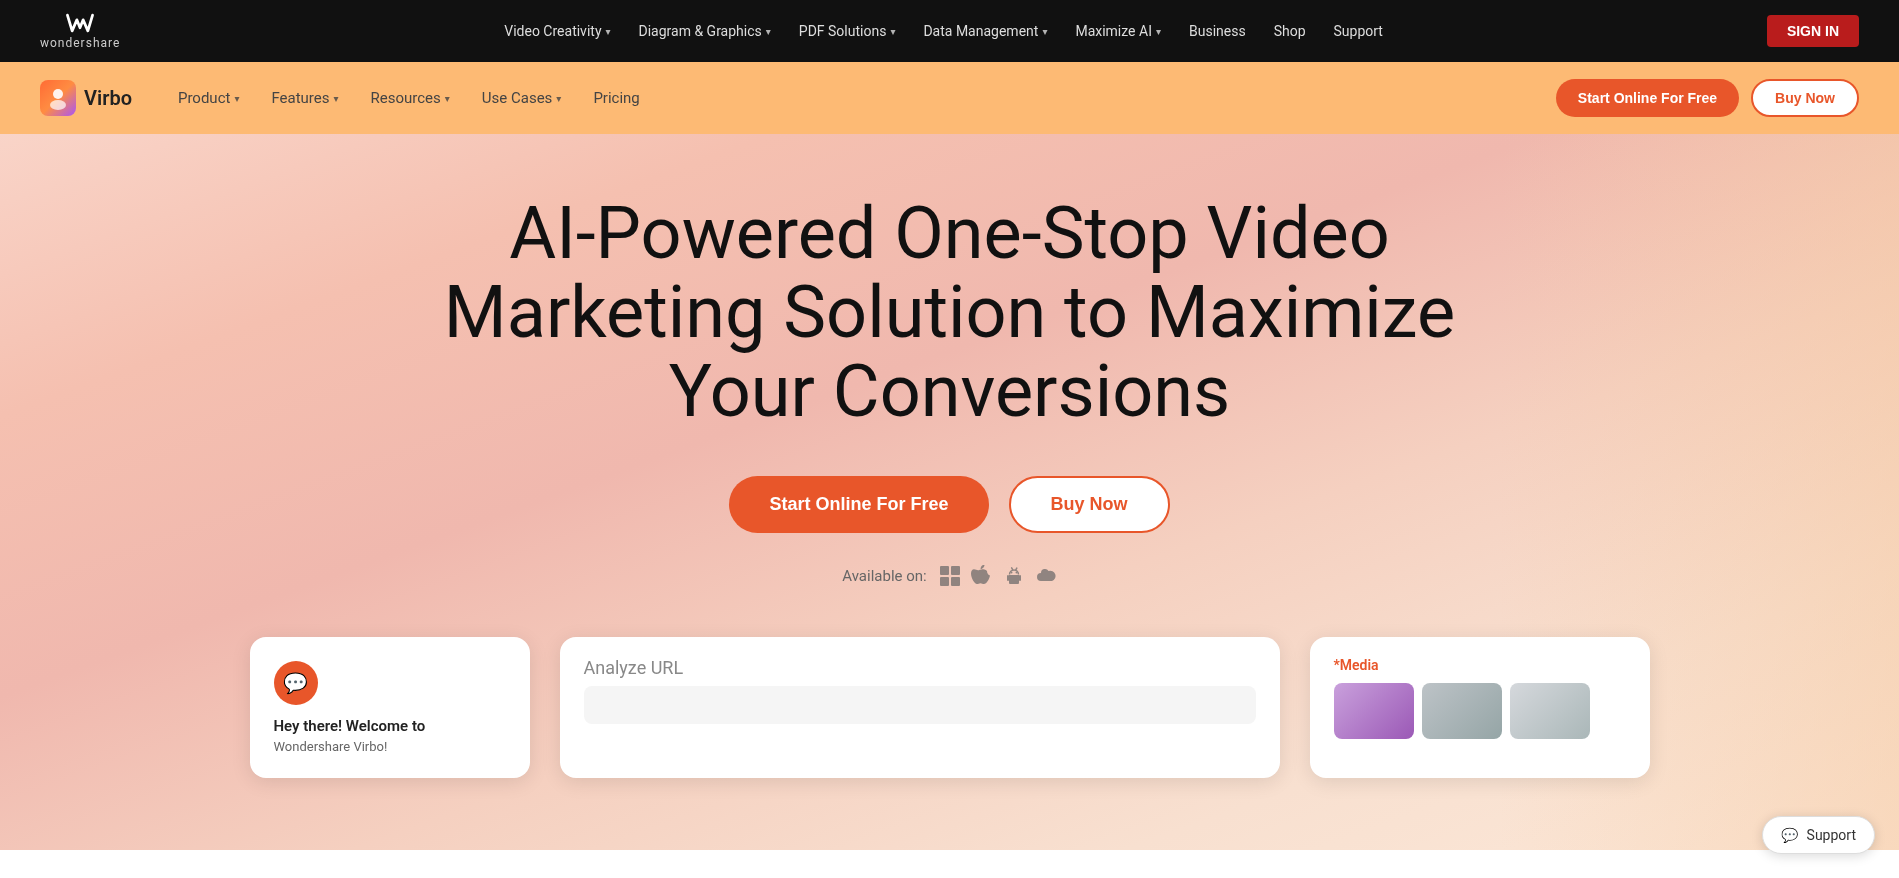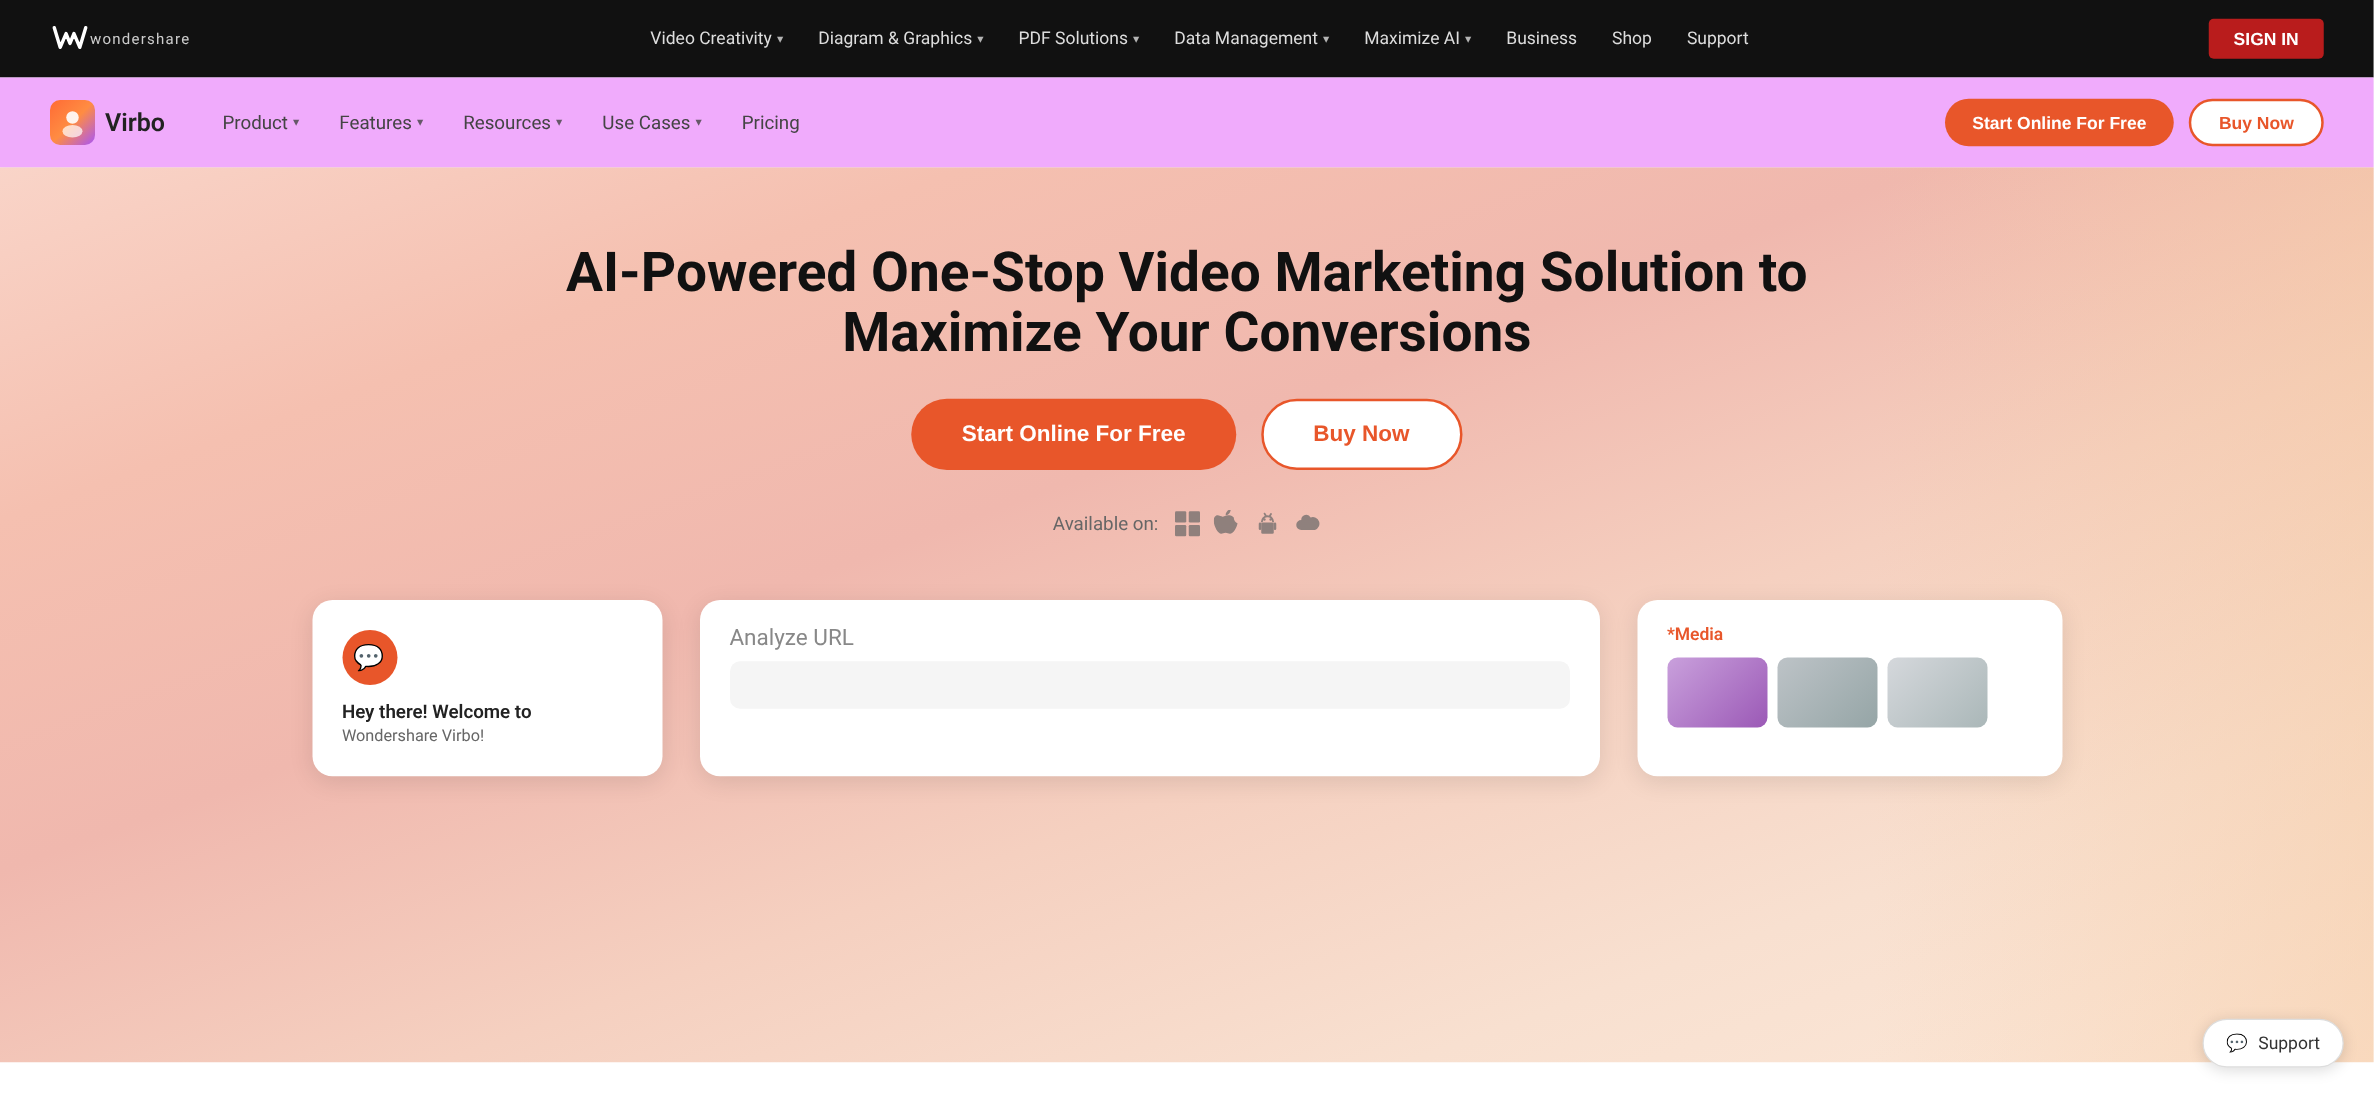--- a/index.html
+++ b/index.html
@@ -9,21 +9,21 @@
     .top-nav {
       background: #111;
       height: 62px;
       display: flex;
       align-items: center;
       justify-content: space-between;
       padding: 0 40px;
     }
     .top-nav-logo {
       display: flex;
-      flex-direction: row;
+      flex-direction: column;
       align-items: center;
       color: white;
       text-decoration: none;
     }
     .logo-icon {
       width: 32px;
       height: 22px;
       margin-bottom: 2px;
     }
     .logo-text {
@@ -57,21 +57,21 @@
       cursor: pointer;
       white-space: nowrap;
     }
     .chevron {
       font-size: 10px;
       opacity: 0.8;
     }
 
     
     .sub-nav {
-      background: #f0abfc;
+      background: #fdba74;
       height: 72px;
       display: flex;
       align-items: center;
       padding: 0 40px;
       box-shadow: 0 1px 4px rgba(0,0,0,0.08);
       gap: 0;
     }
     .virbo-brand {
       display: flex;
       align-items: center;
@@ -163,26 +163,26 @@
     }
     .hero-tagline {
       color: #e8562a;
       font-size: 28px;
       font-weight: 700;
       margin-bottom: 16px;
       position: relative;
       z-index: 1;
     }
     .hero-title {
-      font-size: 44px;
-      font-weight: 700;
+      font-size: 72px;
+      font-weight: 400;
       color: #111;
       line-height: 1.1;
       max-width: 1100px;
-      margin-bottom: 28px;
+      margin-bottom: 44px;
       position: relative;
       z-index: 1;
     }
     .hero-subtitle {
       font-size: 18px;
       color: #444;
       max-width: 780px;
       line-height: 1.6;
       margin-bottom: 44px;
       position: relative;

